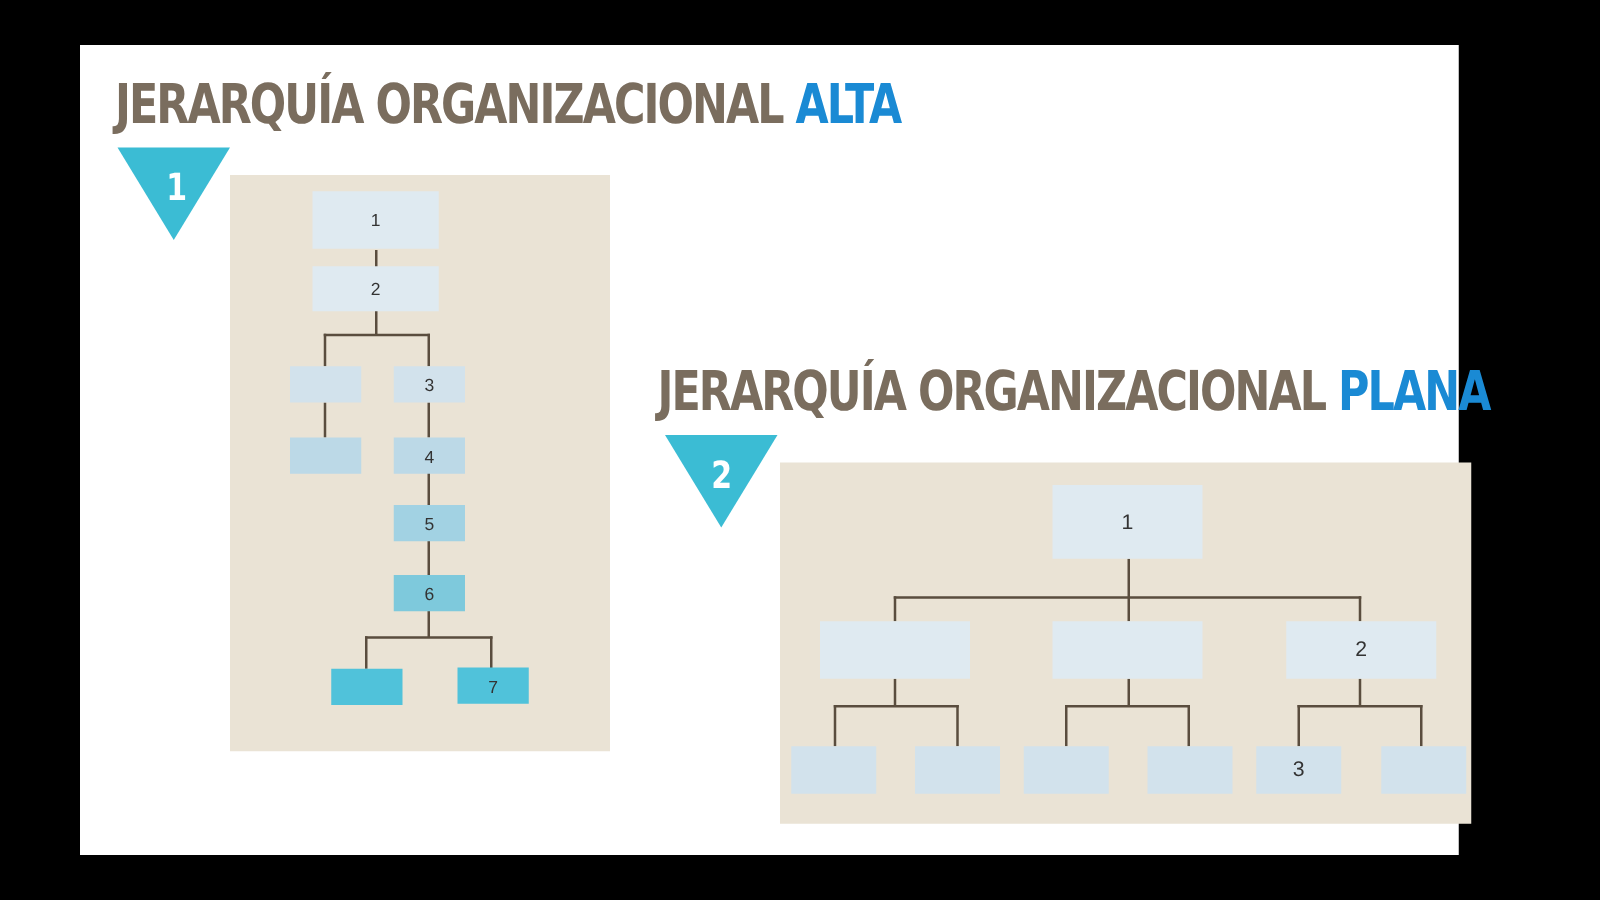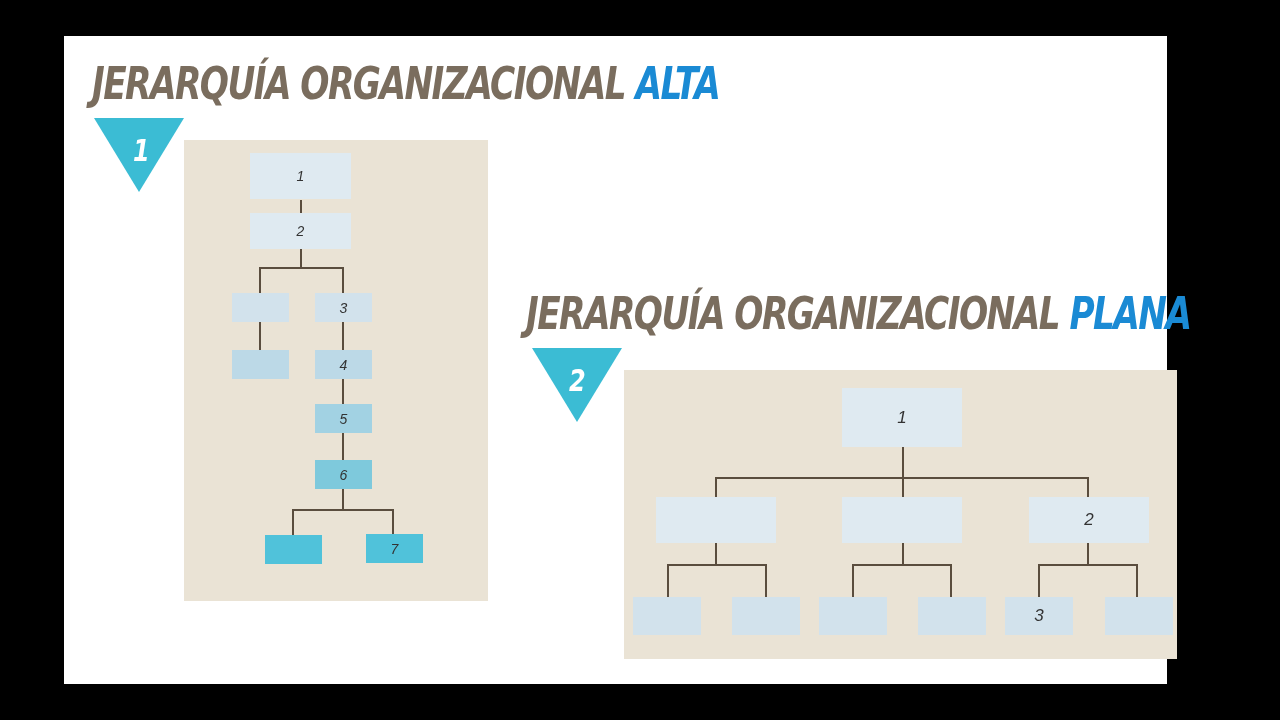--- a/index.html
+++ b/index.html
@@ -1,17 +1,17 @@
 <!DOCTYPE html>
 <html><head>
 <meta charset="utf-8">
 <style>
   html,body{margin:0;padding:0;background:#000;}
   body{width:1280px;height:720px;position:relative;overflow:hidden;font-family:"Liberation Sans",sans-serif;}
-  .slide{position:absolute;left:64px;top:36px;width:1103px;height:648px;background:#fff;font-style:italic;}
+  .slide{position:absolute;left:64px;top:36px;width:1103px;height:648px;background:#fff;}
   .title{position:absolute;font-family:"DejaVu Sans",sans-serif;font-weight:bold;color:#7a6d5e;font-size:44px;letter-spacing:-2px;transform:scaleX(0.78);transform-origin:left top;white-space:nowrap;line-height:1;}
   .title .accent{color:#1a8ad4;}
   .tri{position:absolute;width:0;height:0;border-left:45px solid transparent;border-right:45px solid transparent;border-top:74px solid #3bbcd4;}
   .tri-num{position:absolute;color:#fff;font-family:"DejaVu Sans",sans-serif;font-weight:bold;font-size:30px;transform:scaleX(0.8);}
   .panel{position:absolute;background:#eae3d5;}
   .box{position:absolute;display:flex;align-items:center;justify-content:center;font-size:14px;color:#333;}
   .line{position:absolute;background:#5a4d3e;}
 </style>
 </head>
 <body>

